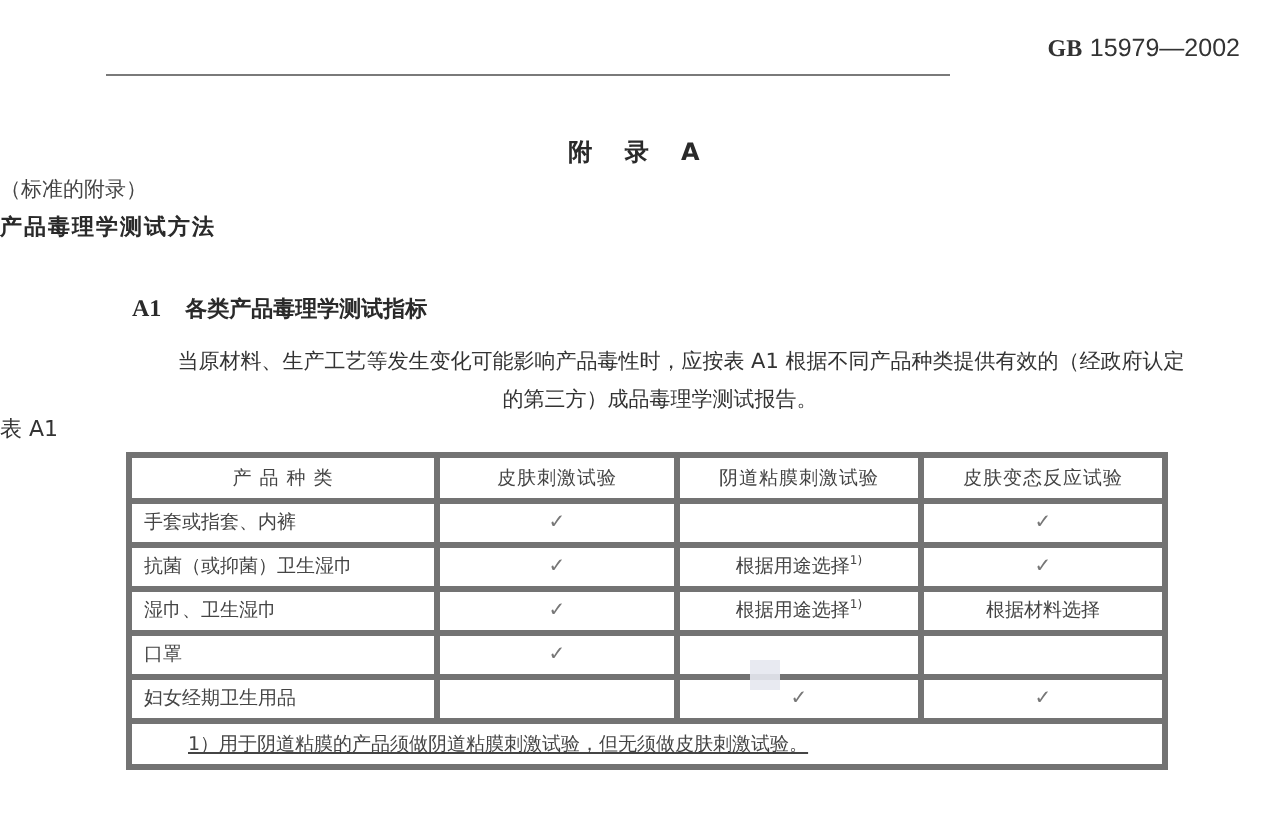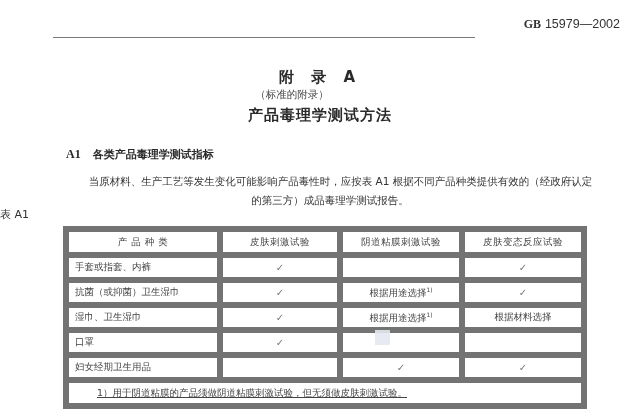--- a/index.html
+++ b/index.html
@@ -12,31 +12,31 @@
   }
   .abs { position: absolute; }
   .std-code {
     left: 0; width: 620px; top: 17px; text-align: right;
     font-size: 12px; color: #333; letter-spacing: 0px;
   }
   .std-code .gb { font-weight: bold; font-family: "Liberation Serif", serif; }
   .std-code .num { font-family: "Liberation Sans", sans-serif; font-size: 12.5px; }
   .appendix-title {
     left: 0; width: 640px; top: 68px; text-align: center;
-    font-size: 15px; font-weight: bold; letter-spacing: 6px;
+    font-size: 12px; font-weight: bold; letter-spacing: 6px;
     font-family: "DejaVu Sans", sans-serif;
   }
   .appendix-sub {
-    left: 0; width: 584px; top: 88px; text-align: center;
+    left: 0; width: 584px; top: 88px; 
     font-size: 10.5px; color: #444;
     font-family: "DejaVu Sans", sans-serif;
   }
   .appendix-name {
-    left: 0; width: 640px; top: 106px; text-align: center;
-    font-size: 15px; font-weight: bold; letter-spacing: 1px;
+    left: 0; width: 640px; top: 106px; text-align: left;
+    font-size: 11px; font-weight: bold; letter-spacing: 1px;
     font-family: "DejaVu Sans", sans-serif;
   }
   .section-heading {
     left: 66px; top: 147px; font-size: 11px; font-weight: bold;
     font-family: "DejaVu Sans", sans-serif;
   }
   .section-heading .sec-num { font-family: "Liberation Serif", serif; font-size: 12px; margin-right: 12px; }
   .para {
     left: 65px; width: 530px; top: 172px; font-size: 10.5px; line-height: 19px;
     font-family: "DejaVu Sans", sans-serif; color: #333; text-align: center;
@@ -47,21 +47,21 @@
     font-size: 11px; color: #333;
     font-family: "DejaVu Sans", sans-serif;
   }
   table.grid {
     position: absolute; left: 63px; top: 226px;
     width: 518px; border-collapse: collapse;
     font-family: "DejaVu Sans", sans-serif; font-size: 9.5px; color: #444;
     table-layout: fixed;
   }
   table.grid td, table.grid th {
-    border: 6px solid #737373; padding: 0 6px; height: 19px;
+    border: 3px solid #737373; padding: 0 6px; height: 19px;
     font-weight: normal; overflow: hidden; white-space: nowrap;
   }
   table.grid { border: 1.6px solid #777; }
   table.grid th { height: 20px; text-align: center; letter-spacing: 0.5px; }
   table.grid td.c { text-align: center; }
   table.grid td.l { text-align: left; }
   table.grid td.foot { text-align: left; padding-left: 28px; height: 20px; text-decoration: underline; }
   .check { color: #777; font-size: 10px; }
   sup { font-size: 6px; vertical-align: 4px; }
   .smudge {

